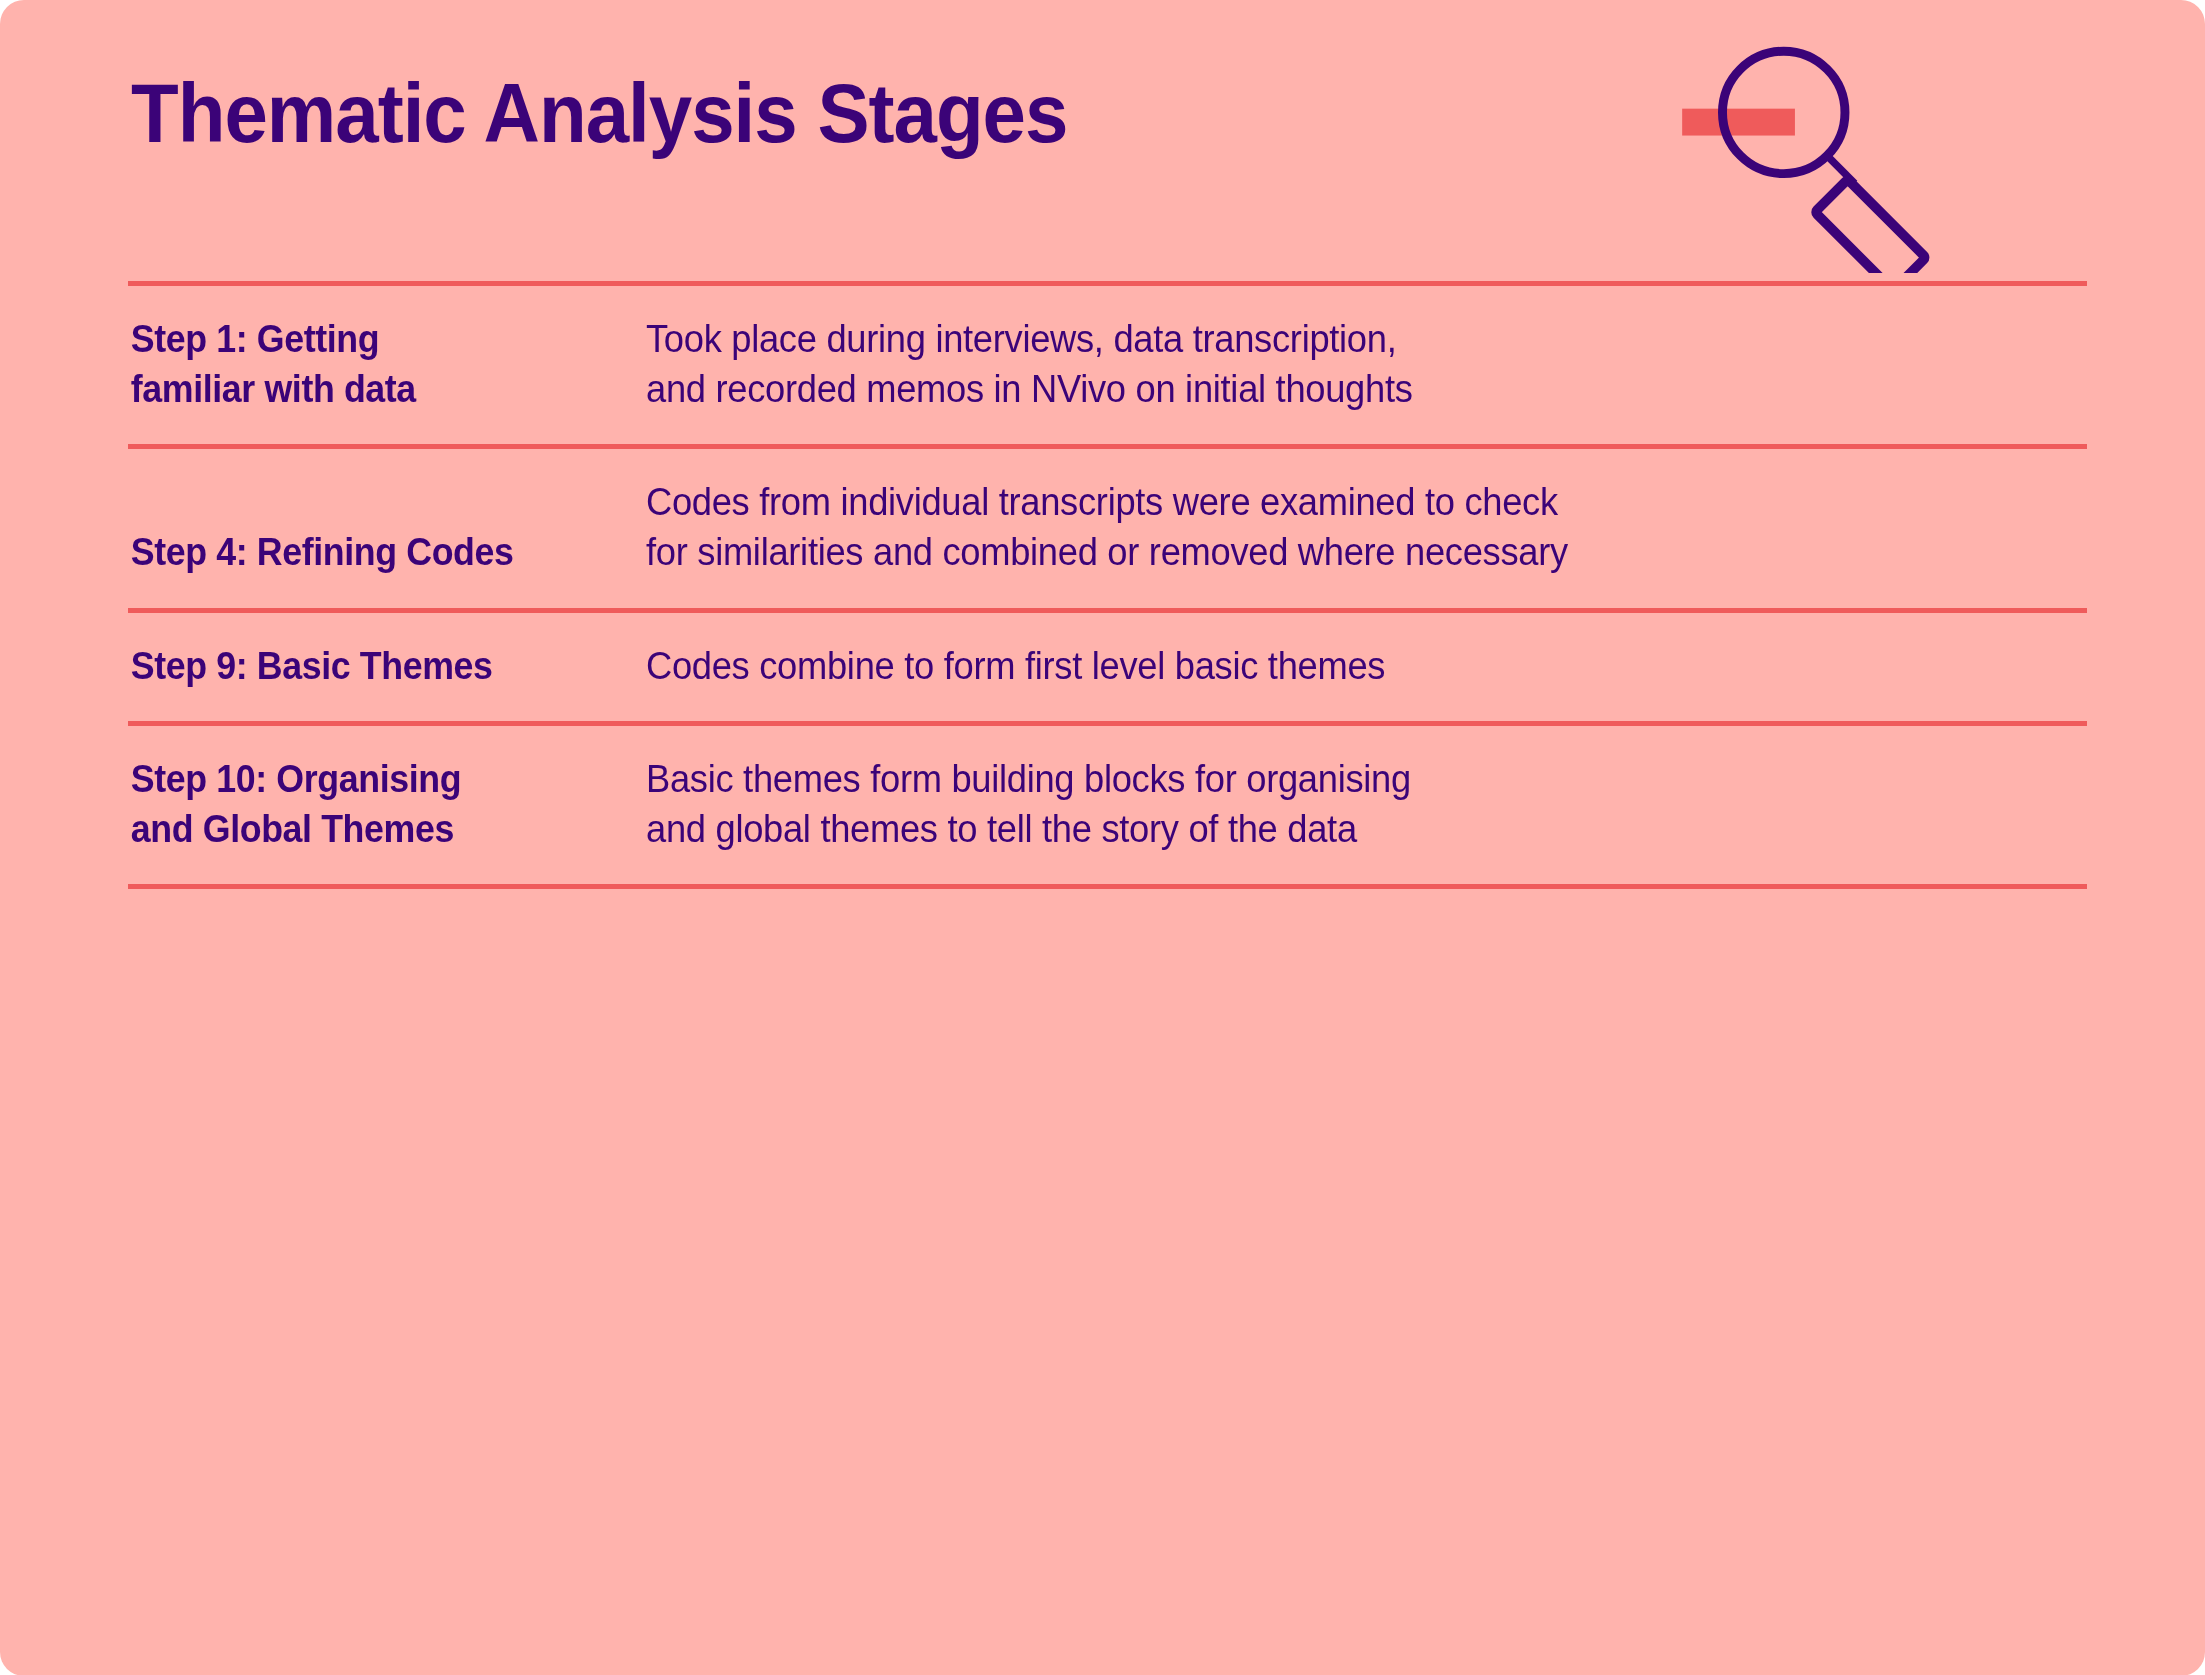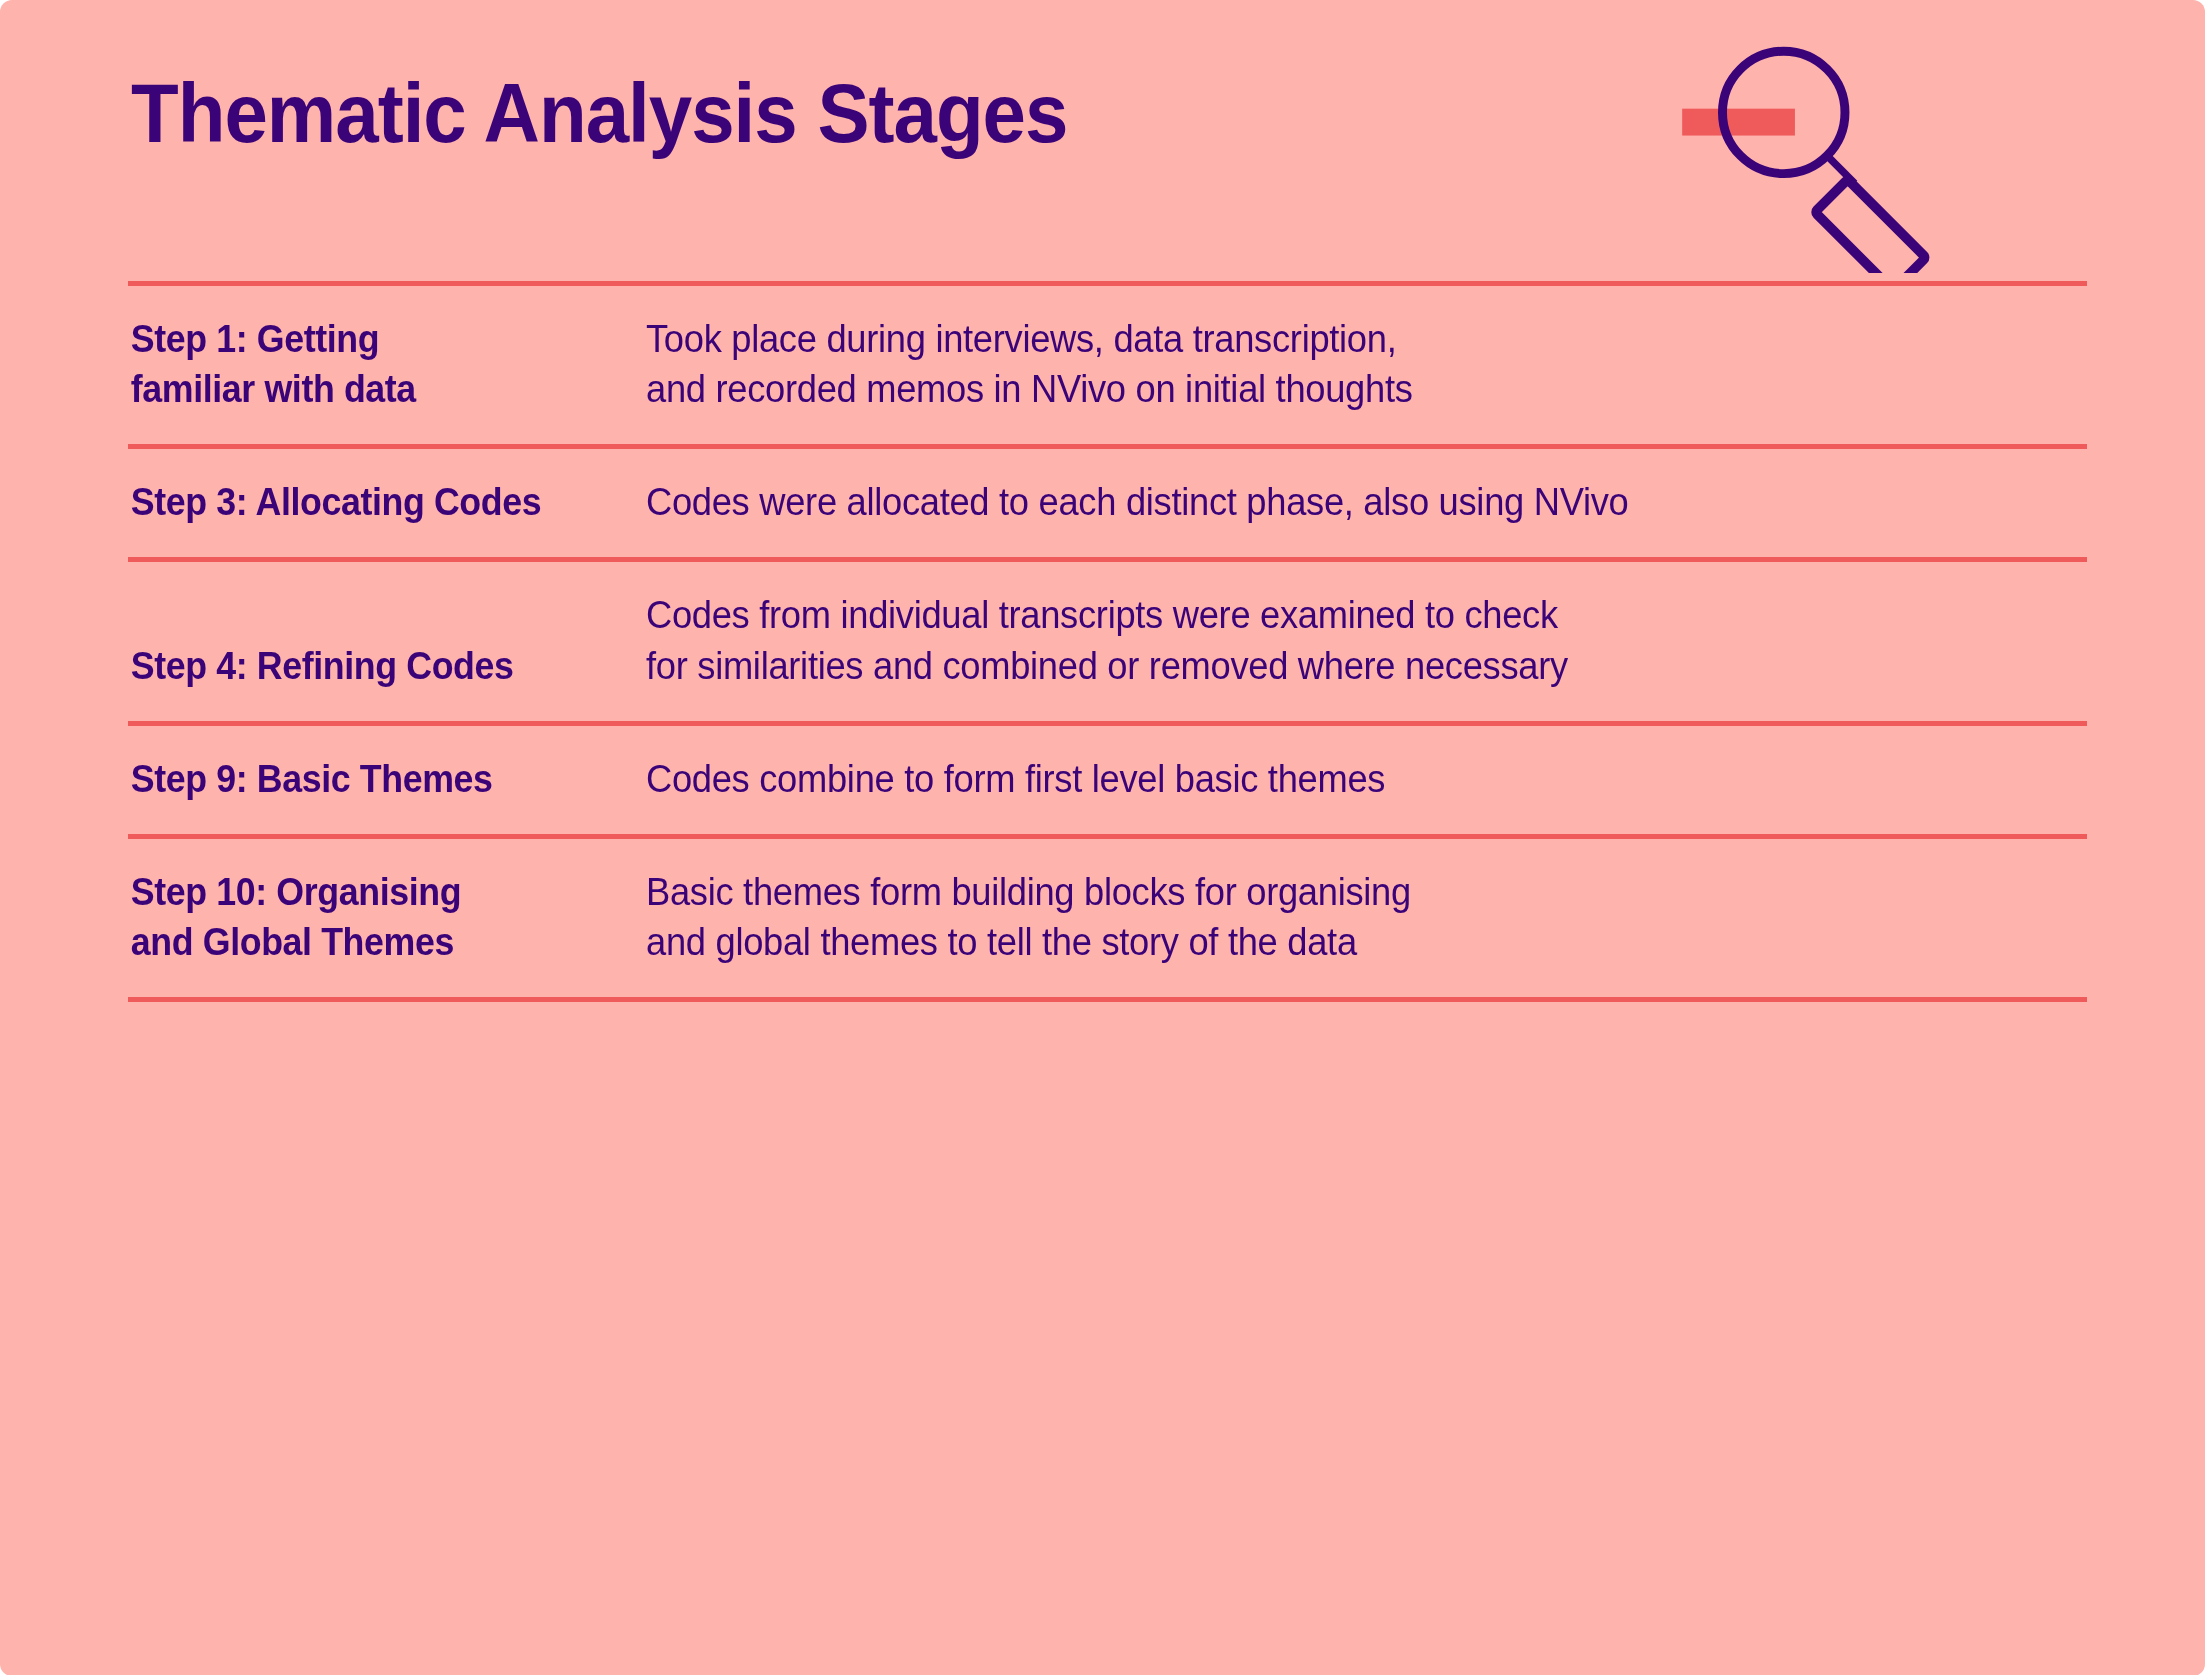--- a/index.html
+++ b/index.html
@@ -17,21 +17,21 @@
 
   
   #infographic-card {
     position: absolute;
     left: 0;
     top: 0;
     width: 2205px;
     height: 1676px;
     box-sizing: border-box;
     background: #ffb3ad;
-    border-radius: 12px;
+    border-radius: 24px;
     overflow: hidden;
     padding-left: 33px;
   }
 
   
   #header {
     position: absolute;
     left: 0;
     top: 0;
     width: 2205px;
@@ -133,28 +133,20 @@
         <span class="line">Step 1: Getting</span>
         <span class="line">familiar with data</span>
       </div>
       <div class="step-desc">
         <span class="line">Took place during interviews, data transcription,</span>
         <span class="line">and recorded memos in NVivo on initial thoughts</span>
       </div>
     </div>
 
 
-    <div class="step-row">
-      <div class="step-label">
-        <span class="line">Step 3: Allocating Codes</span>
-      </div>
-      <div class="step-desc">
-        <span class="line">Codes were allocated to each distinct phase, also using NVivo</span>
-      </div>
-    </div>
 
     <div class="step-row">
       <div class="step-label">
         <span class="line">Step 4: Refining Codes</span>
       </div>
       <div class="step-desc">
         <span class="line">Codes from individual transcripts were examined to check</span>
         <span class="line">for similarities and combined or removed where necessary</span>
       </div>
     </div>

